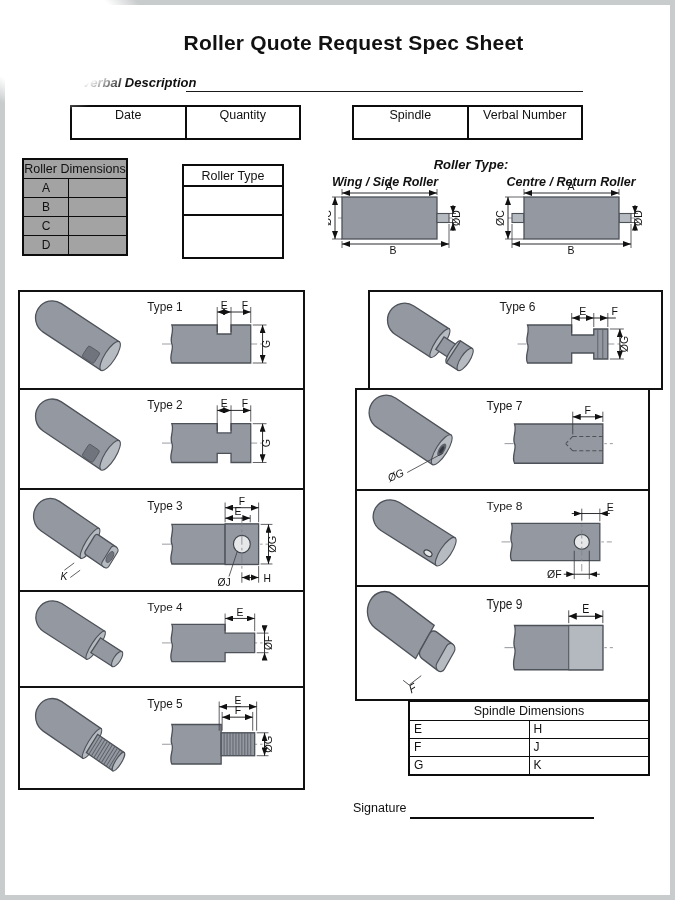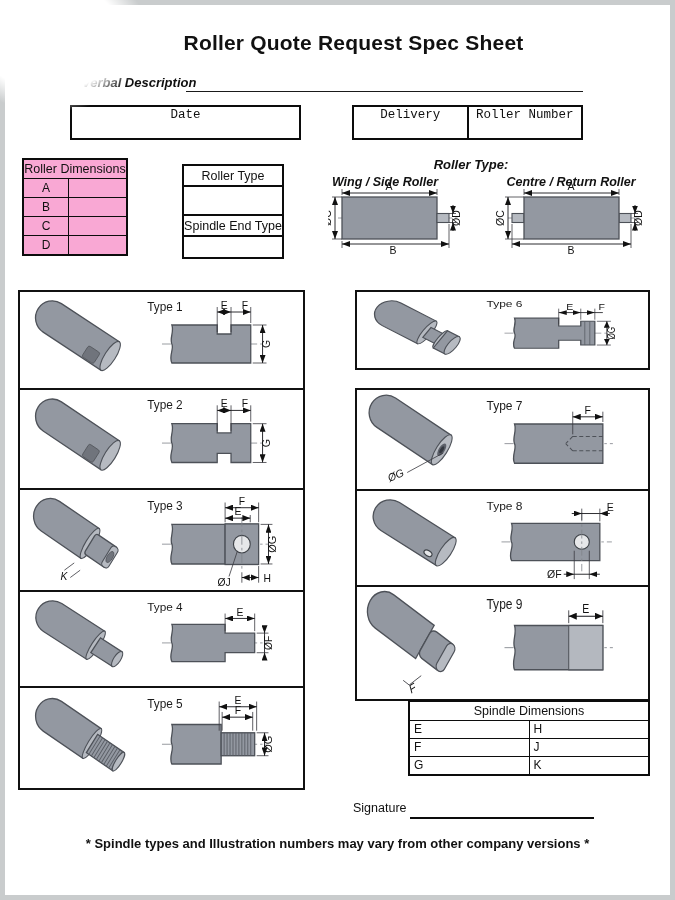--- a/index.html
+++ b/index.html
@@ -8,24 +8,24 @@
   .frame{position:absolute;inset:0;border:5px solid #c9cccd;pointer-events:none;z-index:5;}
   .smudge{position:absolute;left:-14px;top:-14px;width:160px;height:125px;z-index:6;
         background:radial-gradient(ellipse at 40% 40%, #ffffff 52%, rgba(255,255,255,0) 72%);}
   .abs{position:absolute;}
   .title{left:0;top:31px;width:100%;text-align:center;font-size:21px;font-weight:bold;letter-spacing:.2px;padding-left:16px;}
   .vlabel{left:82px;top:75px;font-size:13px;font-style:italic;font-weight:bold;}
   .vline{left:186px;top:91px;width:397px;border-bottom:1.6px solid #1a1a1a;}
   
   .tbl2{display:flex;border:2.5px solid #0c0c0c;box-sizing:border-box;}
   .tbl2 .cell{flex:1;display:flex;justify-content:center;align-items:flex-start;
-        padding-top:1px;font-size:12.5px;font-family:Liberation Mono, monospace;}
+        padding-top:1px;font-size:12.5px;}
   .tbl2 .cell + .cell{border-left:2px solid #0c0c0c;}
   
-  .rdim{border:2.5px solid #0c0c0c;box-sizing:border-box;background:#f9a8d4;}
+  .rdim{border:2.5px solid #0c0c0c;box-sizing:border-box;background:#a3a3a3;}
   .rdim .hrow{height:18px;border-bottom:1.6px solid #0c0c0c;display:flex;justify-content:center;
         align-items:center;font-size:12.5px;}
   .rdim .drow{height:18px;border-bottom:1.6px solid #0c0c0c;display:flex;font-size:12px;}
   .rdim .drow:last-child{border-bottom:none;}
   .rdim .lc{width:44px;border-right:1.6px solid #0c0c0c;display:flex;justify-content:center;align-items:center;}
   .rdim .vc{flex:1;}
   
   .rtype{border:2.5px solid #0c0c0c;box-sizing:border-box;}
   .rtype .hd{height:19px;display:flex;justify-content:center;align-items:center;font-size:12.5px;
         border-bottom:2px solid #0c0c0c;}
@@ -75,25 +75,26 @@
   <div class="frame"></div>
   <div class="smudge"></div>
 
   <div class="abs title">Roller Quote Request Spec Sheet</div>
 
   <div class="abs vlabel">Verbal Description</div>
   <div class="abs vline"></div>
 
   <div class="abs tbl2" style="left:70px;top:105px;width:231px;height:35px">
     <div class="cell">Date</div>
+    <div class="cell">Quantity</div>
   </div>
 
   <div class="abs tbl2" style="left:352px;top:105px;width:231px;height:35px">
-    <div class="cell">Delivery</div>
-    <div class="cell">Roller Number</div>
+    <div class="cell">Spindle</div>
+    <div class="cell">Verbal Number</div>
   </div>
 
   <div class="abs rdim" style="left:22px;top:158px;width:106px">
     <div class="hrow">Roller Dimensions</div>
     <div class="drow">
       <div class="lc">A</div>
         <div class="vc"></div>
     </div>
     <div class="drow">
       <div class="lc">B</div>
@@ -105,21 +106,20 @@
     </div>
     <div class="drow">
       <div class="lc">D</div>
         <div class="vc"></div>
     </div>
   </div>
 
   <div class="abs rtype" style="left:182px;top:164px;width:102px;height:95px">
     <div class="hd">Roller Type</div>
     <div class="blank1"></div>
-    <div class="hd">Spindle End Type</div>
     <div class="blank2"></div>
   </div>
 
   <svg class="abs" style="left:328px;top:156px" width="340" height="104" viewBox="0 0 340 104">
     <text class="rhead" x="143" y="13" text-anchor="middle">Roller Type:</text>
     <text class="rlab" x="57" y="30" text-anchor="middle">Wing / Side Roller</text>
     <text class="rlab" x="243" y="30" text-anchor="middle">Centre / Return Roller</text>
 
     <g transform="translate(14,62)">
       <path class="cl" d="M-4,0 H116"></path>
@@ -284,21 +284,21 @@
         <text class="dimt" x="69" y="-39" text-anchor="middle">E</text>
         <line class="dim" x1="53" y1="-26" x2="84" y2="-26" marker-start="url(#arr)" marker-end="url(#arr)"></line>
         <text class="dimt" x="69" y="-29" text-anchor="middle">F</text>
         <path class="ext" d="M88,-11 H100 M88,11 H100"></path>
         <line class="dim" x1="96" y1="-11" x2="96" y2="11" marker-start="url(#arr)" marker-end="url(#arr)"></line>
         <text class="dimt" text-anchor="middle" transform="translate(104,0) rotate(-90)">ØG</text>
       </g>
     </svg>
   </div>
 
-  <div class="abs tbox" style="left:355px;top:290px;width:295px;height:80px">
+  <div class="abs tbox" style="left:368px;top:290px;width:295px;height:100px">
     <svg width="100%" height="100%" viewBox="0 0 290 96" preserveAspectRatio="none">
       <text class="tlab" x="147" y="19" text-anchor="middle">Type 6</text>
       <g transform="translate(68,50) rotate(33)">
         <path class="mb" d="M2,-17 L-40,-17 A17,17 0 0 0 -40,17 L2,17 Z"></path>
         <ellipse class="mf" cx="2" cy="0" rx="4.5" ry="17"></ellipse>
         <rect class="mb" x="2" y="-7.5" width="16" height="15"></rect>
         <ellipse class="mf" cx="18" cy="0" rx="3" ry="13"></ellipse>
         <rect class="mb" x="18" y="-13" width="14" height="26"></rect>
         <ellipse class="mf" cx="32" cy="0" rx="4.5" ry="13"></ellipse>
       </g>
@@ -401,15 +401,14 @@
     </div>
     <div class="drow">
       <div class="dc">G</div>
       <div class="dc">K</div>
     </div>
   </div>
 
   <div class="abs sig">Signature</div>
   <div class="abs sigline"></div>
 
-  <div class="abs footer">* Spindle types and Illustration numbers may vary from other company versions *</div>
 
 </div>
 
 </body></html>

